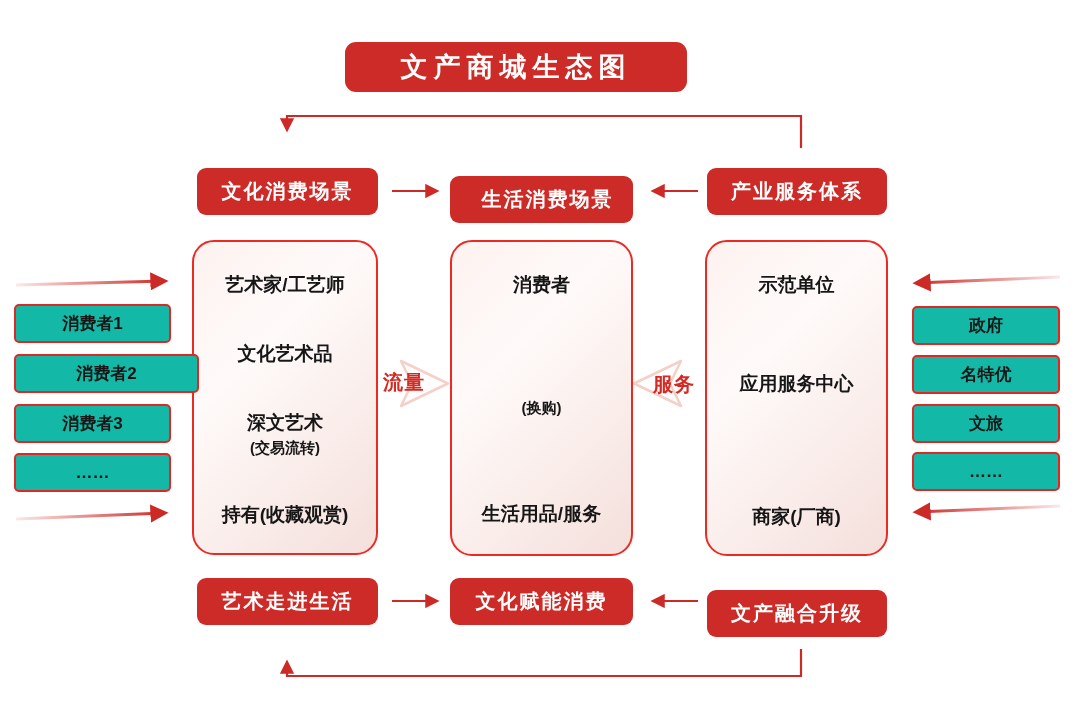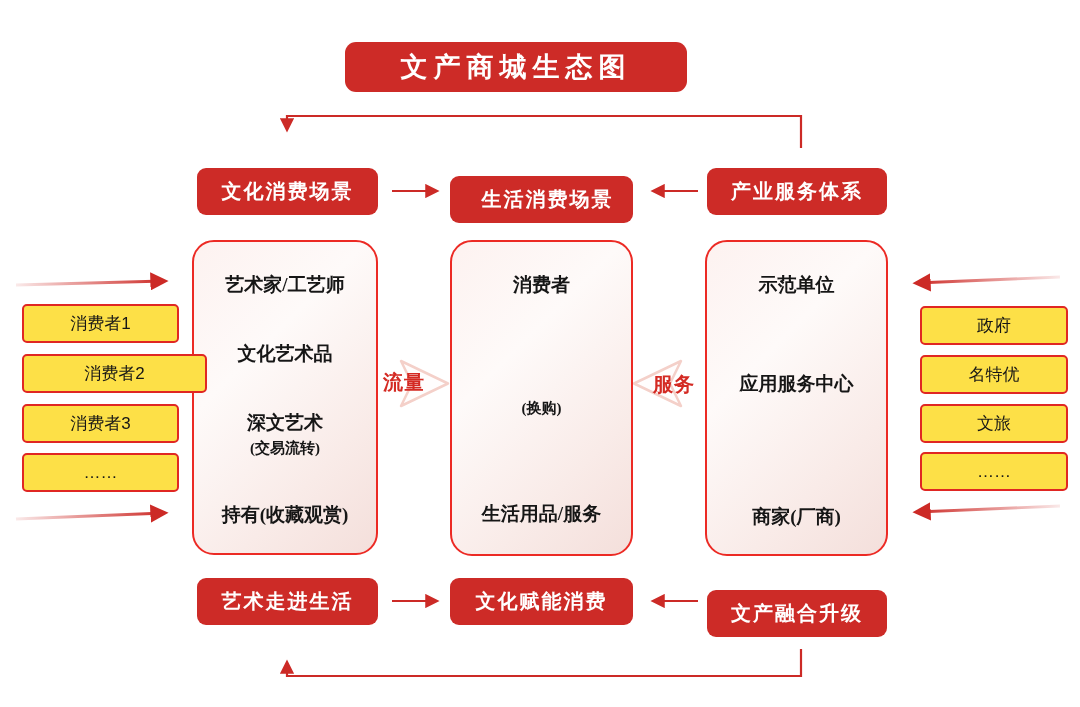--- a/index.html
+++ b/index.html
@@ -14,31 +14,30 @@
     border-radius:9px;box-sizing:border-box;
   }
   .title{
     left:345px;top:42px;width:342px;height:50px;line-height:50px;
     font-size:27px;letter-spacing:6px;border-radius:11px;
   }
   .hdr{height:47px;line-height:47px;font-size:20px;letter-spacing:2px;}
   .col{
     border:2.5px solid #ec2a24;border-radius:22px;box-sizing:border-box;
     background:linear-gradient(135deg,#fdf2f0 0%,#fefaf9 35%,#f9ebe8 72%,#f4dfdb 100%);
-    font-family:Liberation Serif, serif;
   }
   .node{
     position:absolute;left:0;width:100%;text-align:center;
     font-weight:bold;color:#161616;font-size:19px;line-height:26px;white-space:nowrap;
   }
   .subnode{font-size:15px;line-height:20px;}
   .side{
-    border:2px solid #e02723;border-radius:5px;background:#fde047;
-    font-weight:normal;color:#161616;font-size:17px;box-sizing:border-box;
-    display:flex;align-items:center;justify-content:center;margin-left:8px;
+    border:2px solid #e02723;border-radius:5px;background:#14b8a6;
+    font-weight:bold;color:#161616;font-size:17px;box-sizing:border-box;
+    display:flex;align-items:center;justify-content:center;
   }
   .flowlabel{
     color:#d42a23;font-weight:bold;font-size:20px;letter-spacing:1px;white-space:nowrap;
   }
 </style>
 </head>
 <body>
 
 <div class="canvas">
 

